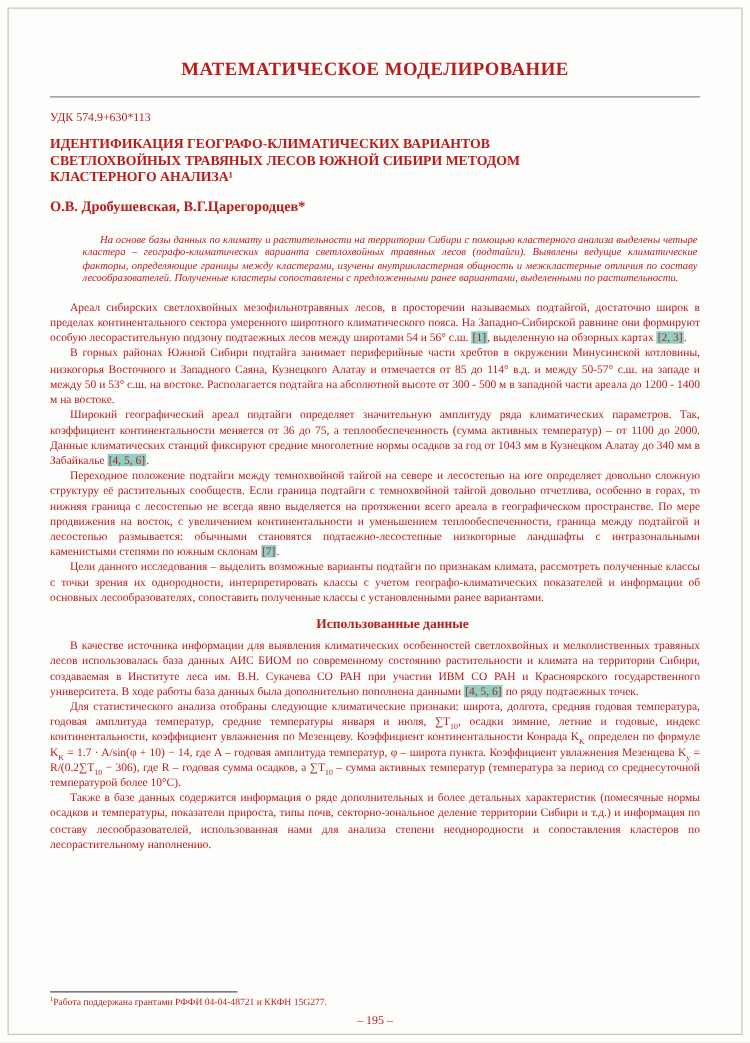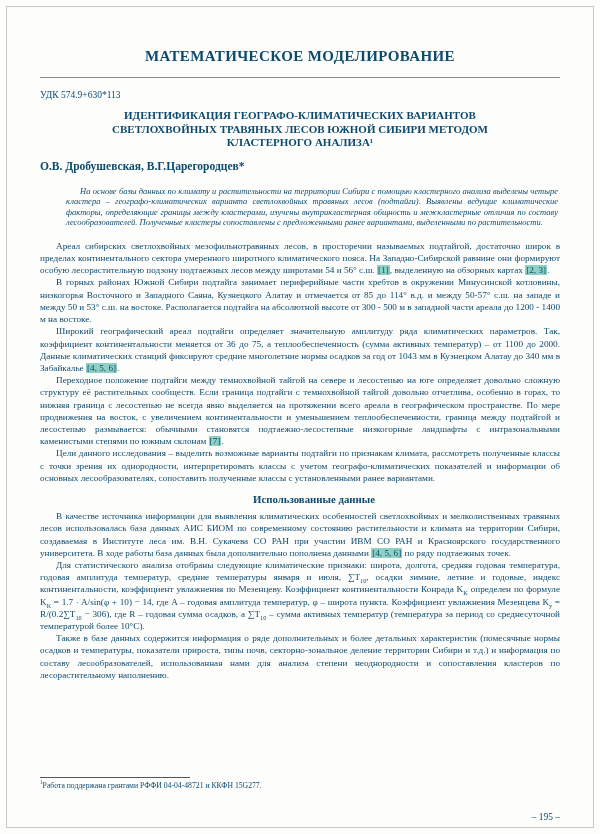--- a/index.html
+++ b/index.html
@@ -4,21 +4,21 @@
 <style>
   * { margin:0; padding:0; box-sizing:border-box; }
   html, body { background:#e9e9e6; }
   .page {
     position:relative;
     width:600px; height:834px;
     margin:0 auto;
     background:#fdfdfb;
     overflow:hidden;
     font-family:"Liberation Serif","DejaVu Serif",serif;
-    color:#0c4a6e;
+    color:#b91c1c;
   }
   .frame {
     position:absolute; inset:6px;
     border:1px solid #c8c8c2;
     pointer-events:none;
   }
   .running-head {
     padding-top:48px;
     text-align:center;
     font-weight:bold;
@@ -29,21 +29,20 @@
     margin:12px 40px 0;
     border-top:1px solid #8a8a8a;
     height:0;
   }
   .udk {
     margin:12px 40px 0;
     font-size:9.5px;
   }
   .title {
     margin:9px 40px 0;
-    text-align:center;
     font-weight:bold;
     font-size:11px;
     line-height:13.5px;
   }
   .authors {
     margin:10px 40px 0;
     text-align:left;
     font-weight:bold;
     font-size:11.5px;
   }
@@ -87,23 +86,23 @@
     border-top:1px solid #555;
     height:0;
     margin-bottom:3px;
   }
   .footnotes {
     font-size:7.7px;
     line-height:9.7px;
     text-align:justify;
   }
   .page-number {
-    text-align:right;
+    text-align:center;
     font-size:9.5px;
-    margin-top:21px;
+    margin-top:5px;
   }
 </style>
 </head>
 <body>
 
 <div class="page">
   <div class="frame"></div>
 
   <div class="running-head">МАТЕМАТИЧЕСКОЕ МОДЕЛИРОВАНИЕ</div>
   <div class="head-rule"></div>

